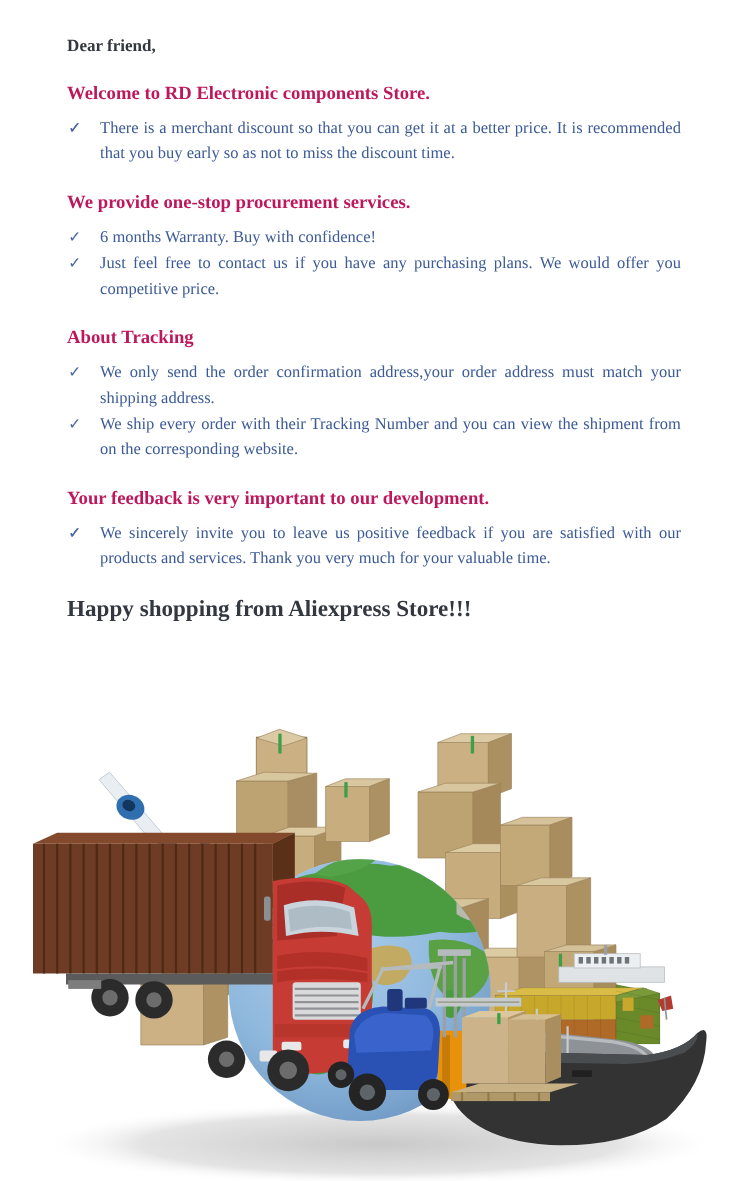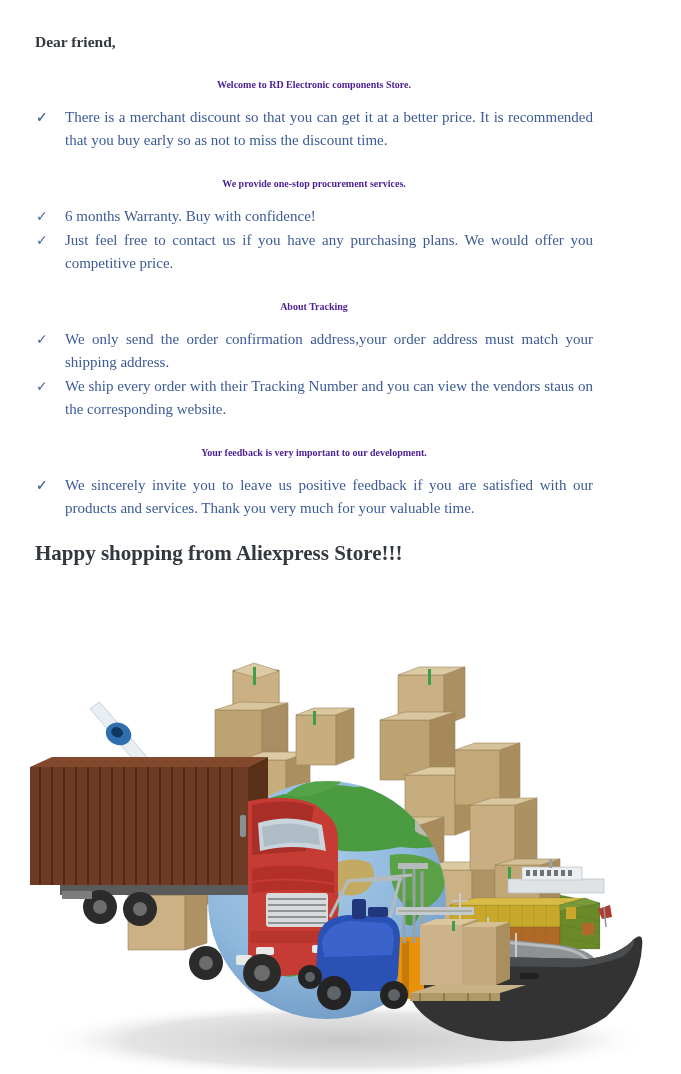--- a/index.html
+++ b/index.html
@@ -1,27 +1,27 @@
 <!DOCTYPE html>
 <html><head>
 <meta charset="utf-8">
 <style>
   html,body{margin:0;padding:0;}
   body{
     width:681px;height:1074px;background:#ffffff;
     font-family:"Liberation Serif","DejaVu Serif",serif;
     color:#3c5a96;position:relative;overflow:hidden;
   }
-  .page{width:629px;height:1074px;position:relative;}
+  .page{width:629px;height:1074px;position:relative;padding-left:26px;}
   .content{padding:22px 36px 0 35px;}
   .greeting{
     font-weight:bold;color:#33373f;font-size:15.5px;line-height:23px;margin:8px 0 0 0;
   }
   .section-heading{
-    text-align:center;font-weight:bold;color:#4c1d95;font-size:10px;
+    font-weight:bold;color:#be185d;font-size:17px;
     line-height:23px;margin:20px 0 10px 0;
   }
   ul.checklist{list-style:none;margin:0;padding:0;}
   ul.checklist li{
     position:relative;padding-left:30px;margin:0 0 1px 0;
     font-size:15px;line-height:23px;text-align:justify;color:#3c5a96;
   }
   ul.checklist li .check{
     position:absolute;left:1px;top:0;color:#4a69a2;font-size:14px;
     font-family:"DejaVu Sans",sans-serif;
@@ -66,21 +66,21 @@
     </ul>
 
     <h3 class="section-heading">About Tracking</h3>
     <ul class="checklist">
       <li>
         <span class="check">✓</span>
         <span>We only send the order confirmation address,your order address must match your shipping address.</span>
       </li>
       <li>
         <span class="check">✓</span>
-        <span>We ship every order with their Tracking Number and you can view the vendors staus on the corresponding website.</span>
+        <span>We ship every order with their Tracking Number and you can view the shipment from on the corresponding website.</span>
       </li>
     </ul>
 
     <h3 class="section-heading">Your feedback is very important to our development.</h3>
     <ul class="checklist">
       <li>
         <span class="check">✓</span>
       </li>
       <li>
         <span class="check">✓</span>

